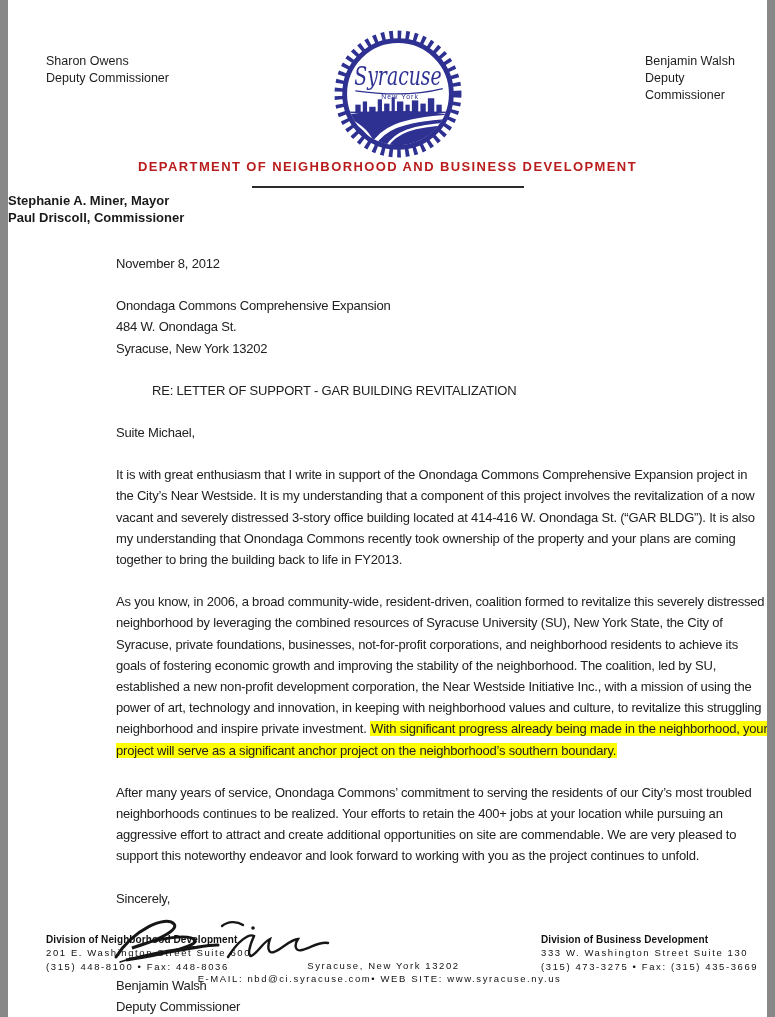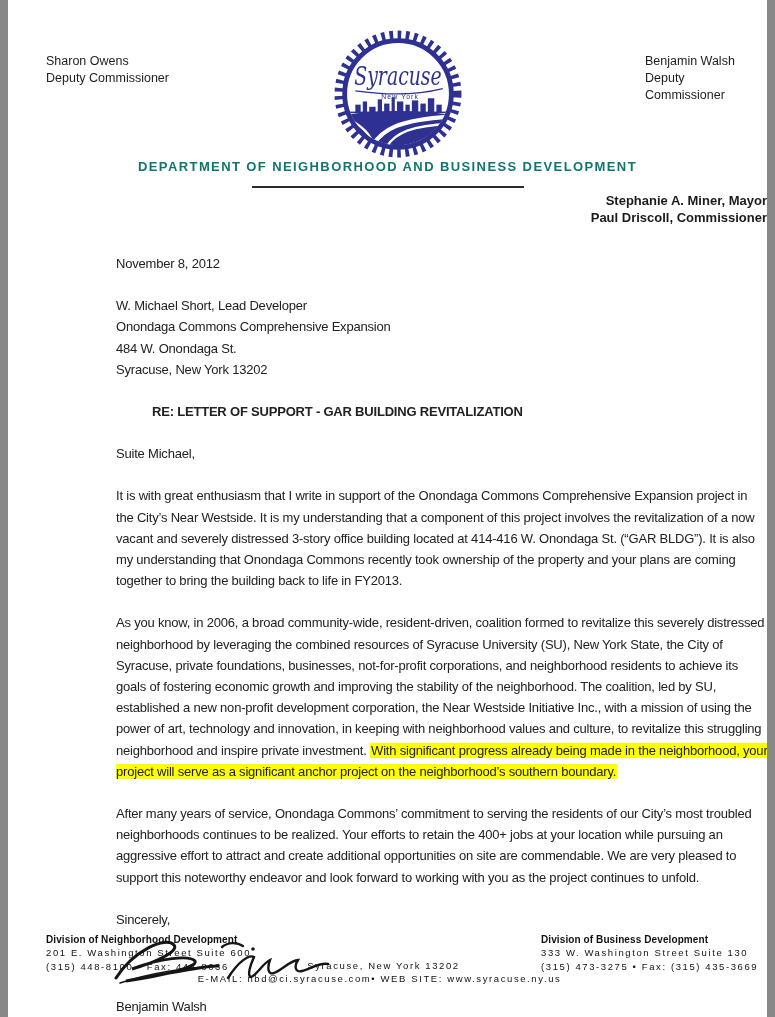--- a/index.html
+++ b/index.html
@@ -33,56 +33,56 @@
   }
   .dept-heading {
     position: absolute;
     top: 159px;
     left: 0;
     width: 100%;
     text-align: center;
     font-weight: bold;
     font-size: 13px;
     letter-spacing: 1.4px;
-    color: #0f766e;
+    color: #b91c1c;
   }
   .dept-rule {
     position: absolute;
     top: 186px;
     left: 50%;
     transform: translateX(-50%);
     width: 272px;
     height: 2px;
     background: #2b2b2b;
   }
   .mayor-block {
     position: absolute;
     top: 193px;
     left: 0;
     width: 100%;
-    text-align: right;
+    text-align: left;
     font-weight: bold;
     font-size: 13px;
     line-height: 16.5px;
     color: #1a1a1a;
   }
   
   .letter-body {
     position: absolute;
     left: 108px;
     top: 237px;
     width: 652px;
     font-size: 13px;
     letter-spacing: -0.2px;
     line-height: 21.2px;
     color: #212121;
   }
   .letter-body p { margin: 16px 0 21px 0; }
   .addr-line { display: block; }
-  .subject { padding-left: 36px; font-weight: bold; }
+  .subject { padding-left: 36px; }
   mark { background: var(--hl-color, #ffff00); color: inherit; padding: 0 1px; }
   .signature-svg {
     display: block;
     margin: 2px 0 6px -6px;
     width: 225px;
     height: 58px;
   }
   .signer p { margin: 0; }
   
   .footer { position: absolute; left: 0; top: 933px; width: 100%; font-size: 9.5px; color: #111; }
@@ -171,21 +171,20 @@
   <div class="dept-rule"></div>
   <div class="mayor-block">
     <div>Stephanie A. Miner, Mayor</div>
     <div>Paul Driscoll, Commissioner</div>
   </div>
 
   <div class="letter-body">
     <p>November 8, 2012</p>
 
     <p>
-      <span class="addr-line">W. Michael Short, Lead Developer</span>
       <span class="addr-line">Onondaga Commons Comprehensive Expansion</span>
       <span class="addr-line">484 W. Onondaga St.</span>
       <span class="addr-line">Syracuse, New York 13202</span>
     </p>
 
     <p class="subject">RE: LETTER OF SUPPORT - GAR BUILDING REVITALIZATION</p>
 
     <p>Suite Michael,</p>
 
     <p>It is with great enthusiasm that I write in support of the Onondaga Commons Comprehensive Expansion project in the City’s Near Westside. It is my understanding that a component of this project involves the revitalization of a now vacant and severely distressed 3-story office building located at 414-416 W. Onondaga St. (“GAR BLDG”). It is also my understanding that Onondaga Commons recently took ownership of the property and your plans are coming together to bring the building back to life in FY2013.</p>

